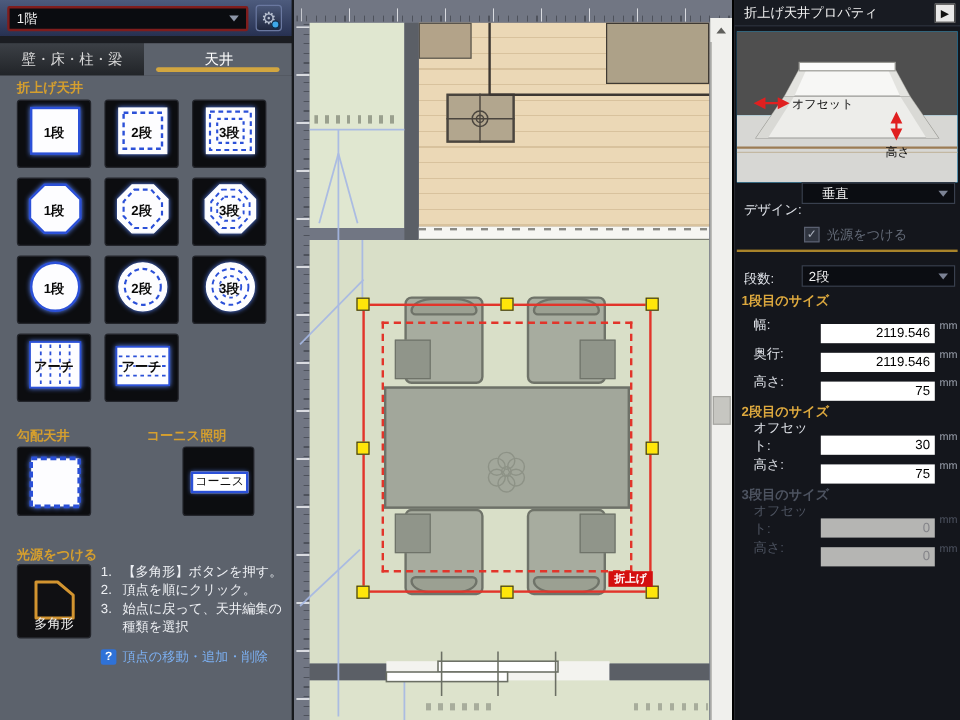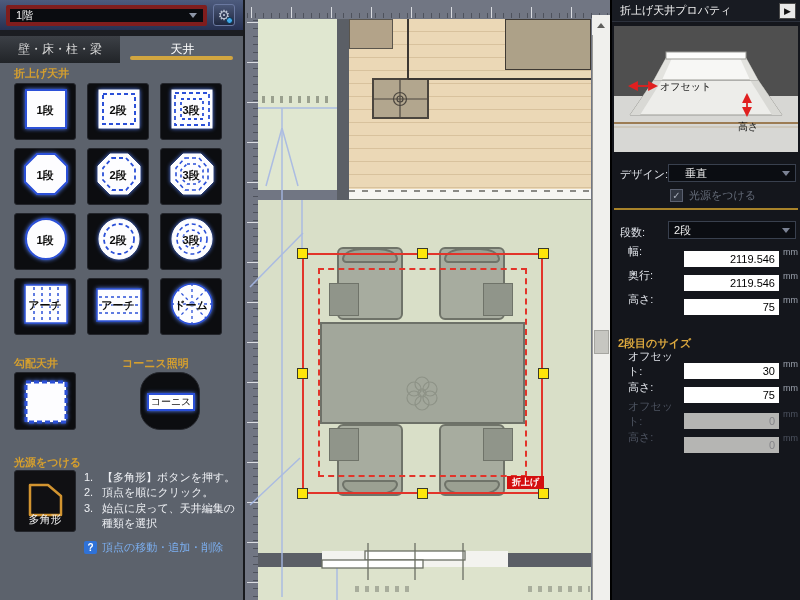--- a/index.html
+++ b/index.html
@@ -2,21 +2,21 @@
 <html><head>
 <meta charset="utf-8">
 <style>
   html,body{margin:0;padding:0;background:#333;}
   *{box-sizing:border-box;font-family:"Liberation Sans","DejaVu Sans",sans-serif;}
   #app{position:relative;width:800px;height:600px;overflow:hidden;background:#717683;}
   .abs{position:absolute;}
 
   
   #topbar{left:0;top:0;width:245px;height:30px;background:linear-gradient(#4d5b7d,#273152);}
-  #floor-select{left:6px;top:5px;width:201px;height:21px;background:#0a0c10;border:4px solid #7f1d1d;border-radius:2px;color:#f2f2f2;font-size:11px;display:flex;align-items:center;padding:0 6px;}
+  #floor-select{left:6px;top:5px;width:201px;height:21px;background:#0a0c10;border:2px solid #7f1d1d;border-radius:2px;color:#f2f2f2;font-size:11px;display:flex;align-items:center;padding:0 6px;}
   #floor-select .darrow{margin-left:auto;}
   .darrow{width:0;height:0;border-left:4px solid transparent;border-right:4px solid transparent;border-top:5px solid #8d96a8;}
   #gear-btn{left:213px;top:4px;width:22px;height:22px;background:linear-gradient(#4a5778,#20283f);border:1px solid #6a78a0;border-radius:3px;color:#b9c2d2;font-size:14px;text-align:center;line-height:20px;}
   #gear-dot{left:226px;top:17px;width:7px;height:7px;border-radius:50%;background:#3fa8e8;border:1px solid #0c2a44;}
 
   
   #tabstrip{left:0;top:30px;width:245px;height:33px;background:#1b1d22;}
   #tab-walls{left:0;top:36px;width:120px;height:27px;background:linear-gradient(#3c4046,#212428);color:#d8d8d8;font-size:12px;display:flex;align-items:center;justify-content:center;}
   #tab-ceiling{left:120px;top:36px;width:125px;height:27px;background:#5c626c;color:#ffffff;font-size:12px;display:flex;align-items:center;justify-content:center;}
   #tab-underline{left:130px;top:56px;width:103px;height:4px;border-radius:3px;background:#d2a640;}
@@ -215,45 +215,29 @@
     <svg width="62" height="57" viewBox="0 0 62 57">
         <rect x="9" y="10" width="44" height="32" fill="#fdfdff" class="shape" stroke-width="1.5"></rect>
         <g class="shape" stroke-width="1.5" stroke-dasharray="3 3">
           <line x1="11" y1="18" x2="51" y2="18"></line>
           <line x1="11" y1="26" x2="51" y2="26"></line>
           <line x1="11" y1="34" x2="51" y2="34"></line>
         </g>
       </svg>
     <span class="tlabel">アーチ</span>
   </div>
-  <div class="abs tile" style="left:160px;top:278px;width:62px;height:57px;">
-    <svg width="62" height="57" viewBox="0 0 62 57">
-        <circle cx="31" cy="25" r="20" fill="#fdfdff" class="shape" stroke-width="1.5"></circle>
-        <g class="shape" stroke-width="1.3" stroke-dasharray="3 3">
-          <line x1="31" y1="25" x2="51" y2="25"></line>
-          <line x1="31" y1="25" x2="45" y2="39"></line>
-          <line x1="31" y1="25" x2="31" y2="45"></line>
-          <line x1="31" y1="25" x2="17" y2="39"></line>
-          <line x1="31" y1="25" x2="11" y2="25"></line>
-          <line x1="31" y1="25" x2="17" y2="11"></line>
-          <line x1="31" y1="25" x2="31" y2="5"></line>
-          <line x1="31" y1="25" x2="45" y2="11"></line>
-        </g>
-      </svg>
-    <span class="tlabel">ドーム</span>
-  </div>
 
   <div class="abs sec-title" style="left:14px;top:356px;">勾配天井</div>
   <div class="abs sec-title" style="left:122px;top:356px;">コーニス照明</div>
   <div class="abs tile" style="left:14px;top:372px;width:62px;height:58px;">
     <svg width="62" height="58" viewBox="0 0 62 58">
         <rect x="11" y="9" width="40" height="40" fill="#fdfdff" class="shape" stroke-width="3" stroke-dasharray="5 3"></rect>
       </svg>
   </div>
-  <div class="abs tile" style="left:140px;top:372px;width:60px;height:58px;border-radius:20px;">
+  <div class="abs tile" style="left:152px;top:372px;width:60px;height:58px;">
     <div style="position:absolute;left:6px;top:20px;width:48px;height:18px;background:#fff;border:2px solid #2b50d8;box-shadow:0 0 4px #5a86ff;color:#111;font-size:10px;text-align:center;line-height:14px;">コーニス</div>
   </div>
 
   <div class="abs sec-title" style="left:14px;top:455px;">光源をつける</div>
   <div class="abs" id="polygon-tile" style="left:14px;top:470px;width:62px;height:62px;">
     <svg width="62" height="62" viewBox="0 0 62 62">
         <path d="M15 44 L15 14 L33 14 L46 25 L46 44 Z" fill="none" stroke="#d29430" stroke-width="2.5" stroke-linejoin="round"></path>
       </svg>
     <span class="plab">多角形</span>
   </div>
@@ -402,37 +386,38 @@
         <line x1="133" y1="73" x2="133" y2="85"></line>
         <polygon points="133,69 129.5,76 136.5,76"></polygon>
         <polygon points="133,89 129.5,82 136.5,82"></polygon>
       </g>
       <text x="46" y="64" font-size="10" fill="#111">オフセット</text>
       <text x="124" y="104" font-size="10" fill="#111">高さ</text>
     </svg>
   </div>
 
   <div class="abs prow-lab" style="left:620px;top:167px;">デザイン:</div>
-  <div class="dropdown" style="left:668px;top:164px;padding-left:16px;">
+  <div class="dropdown" style="left:668px;top:152px;padding-left:16px;">
     <span>垂直</span>
     <span class="darrow"></span>
   </div>
   <div id="light-row" class="abs" style="left:670px;top:188px;">
     <span id="light-box">✓</span>
     <span id="light-label">光源をつける</span>
   </div>
   <div id="gold-divider" class="abs"></div>
 
   <div class="abs prow-lab" style="left:620px;top:225px;">段数:</div>
   <div class="dropdown" style="left:668px;top:221px;">
     <span>2段</span>
     <span class="darrow"></span>
   </div>
 
   <div class="psec" style="top:243px;">
+    <div class="sec-t">1段目のサイズ</div>
     <div class="prow">
       <span class="plabel">幅:</span>
       <span class="pinput">2119.546</span>
       <span class="punit">mm</span>
     </div>
     <div class="prow">
       <span class="plabel">奥行:</span>
       <span class="pinput">2119.546</span>
       <span class="punit">mm</span>
     </div>
@@ -451,20 +436,21 @@
       <span class="punit">mm</span>
     </div>
     <div class="prow">
       <span class="plabel">高さ:</span>
       <span class="pinput">75</span>
       <span class="punit">mm</span>
     </div>
   </div>
 
   <div class="psec disabled" style="top:405px;">
+    <div class="sec-t">3段目のサイズ</div>
     <div class="prow">
       <span class="plabel">オフセット:</span>
       <span class="pinput">0</span>
       <span class="punit">mm</span>
     </div>
     <div class="prow">
       <span class="plabel">高さ:</span>
       <span class="pinput">0</span>
       <span class="punit">mm</span>
     </div>

